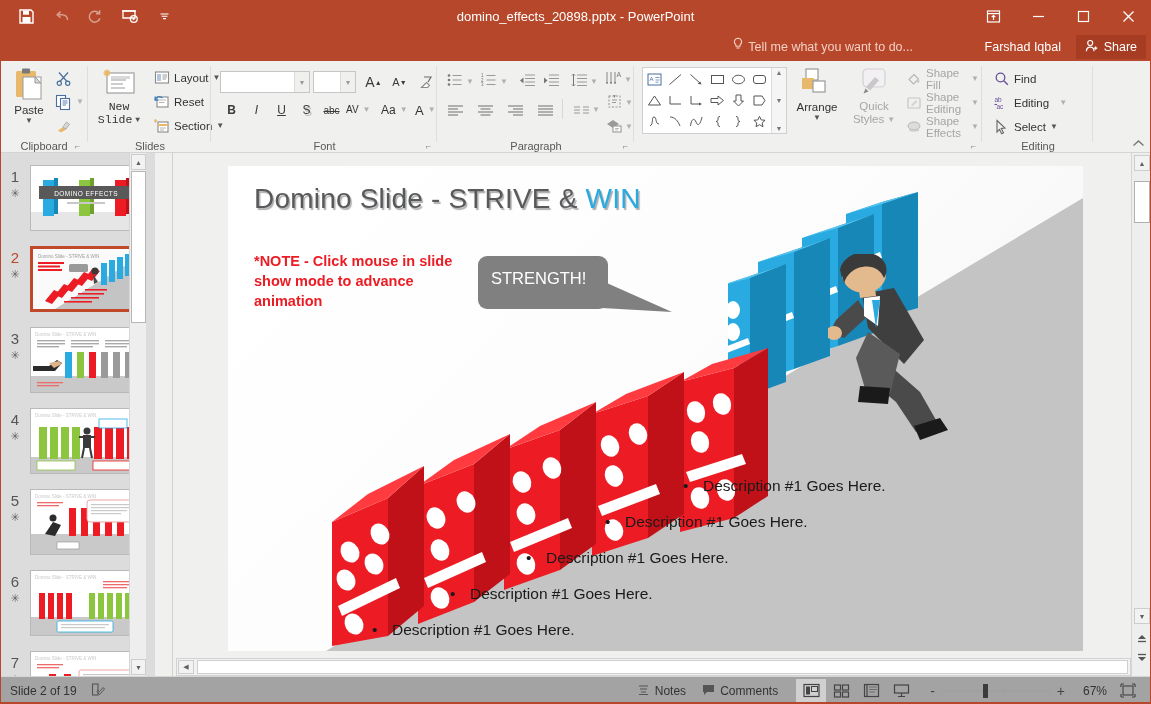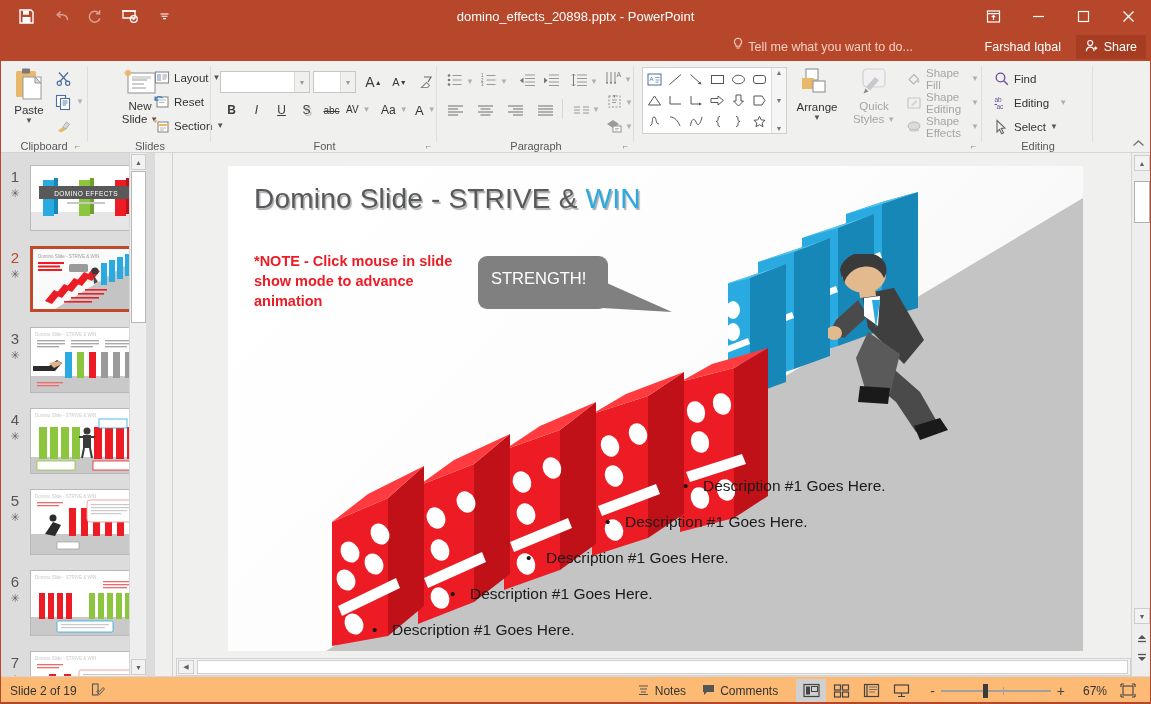--- a/index.html
+++ b/index.html
@@ -200,21 +200,21 @@
   .h-arrow {
     position: absolute; left: 1px; top: 1px; width: 16px; height: 14px; background: #f2f2f2;
     border: 1px solid #cdcdcd; display: flex; align-items: center; justify-content: center;
     font-size: 7px; color: #606060;
   }
   .h-track { position: absolute; left: 20px; top: 1px; right: 2px; height: 14px; background: #ffffff; border: 1px solid #cfcfcf; }
 
   
   .statusbar {
     position: absolute; bottom: 0; left: 0; width: 1151px; height: 28px;
-    background: #fdba74; border-top: 1px solid #d6d6d6;
+    background: #a3a3a3; border-top: 1px solid #d6d6d6;
     display: flex; align-items: center;
   }
   .status-left { position: absolute; left: 10px; display: flex; align-items: center; gap: 14px; font-size: 12px; color: #333; }
   .status-right { position: absolute; right: 8px; display: flex; align-items: center; gap: 0px; }
   .sb-item { display: flex; align-items: center; gap: 5px; font-size: 12px; color: #333; padding: 0 8px; height: 22px; }
   .view-btn { width: 30px; height: 24px; display: flex; align-items: center; justify-content: center; }
   .view-btn.active { background: #d0d0d0; }
   .zoom-slider { position: relative; width: 110px; height: 18px; display: flex; align-items: center; }
   .zoom-track { position: absolute; left: 0; right: 0; top: 8px; height: 2px; background: #a0a0a0; }
   .zoom-mid { position: absolute; left: 62px; top: 5px; width: 1px; height: 8px; background: #a0a0a0; }
@@ -356,21 +356,21 @@
               <path d="M8 9l3.5-5 3 2.2-3.5 5z" fill="#d8d8d8" stroke="#9a9a9a" stroke-width="0.7"></path>
             </svg>
         </span>
       </div>
       <div class="rgroup-label">Clipboard</div>
       <div class="dlg-launcher" style="right:8px;">⌐</div>
       <div class="rgroup-sep" style="right:0;"></div>
     </div>
 
     <div class="rgroup" style="left:89px; width:122px;">
-      <div class="bigbtn" style="left:25px; top:6px; width:52px;">
+      <div class="bigbtn" style="left:4px; top:6px; width:52px;font-family:Liberation Mono, monospace;">
         <span class="ico">
           <svg width="36" height="32" viewBox="0 0 36 32">
               <rect x="6" y="6" width="27" height="20" fill="#fff" stroke="#a0a0a0" stroke-width="1.2"></rect>
               <path d="M10 13h15M10 17h12M10 21h14" stroke="#bdbdbd" stroke-width="1.4"></path>
               <rect x="10" y="9" width="19" height="3" fill="#d9d9d9"></rect>
               <path d="M6 2.5v7M2.5 6h7M3.6 3.6l4.8 4.8M8.4 3.6L3.6 8.4" stroke="#e8b96a" stroke-width="1.5"></path>
             </svg>
         </span>
         <span style="margin-top:1px;">New</span>
         <span style="display:flex;align-items:center;gap:3px;">

